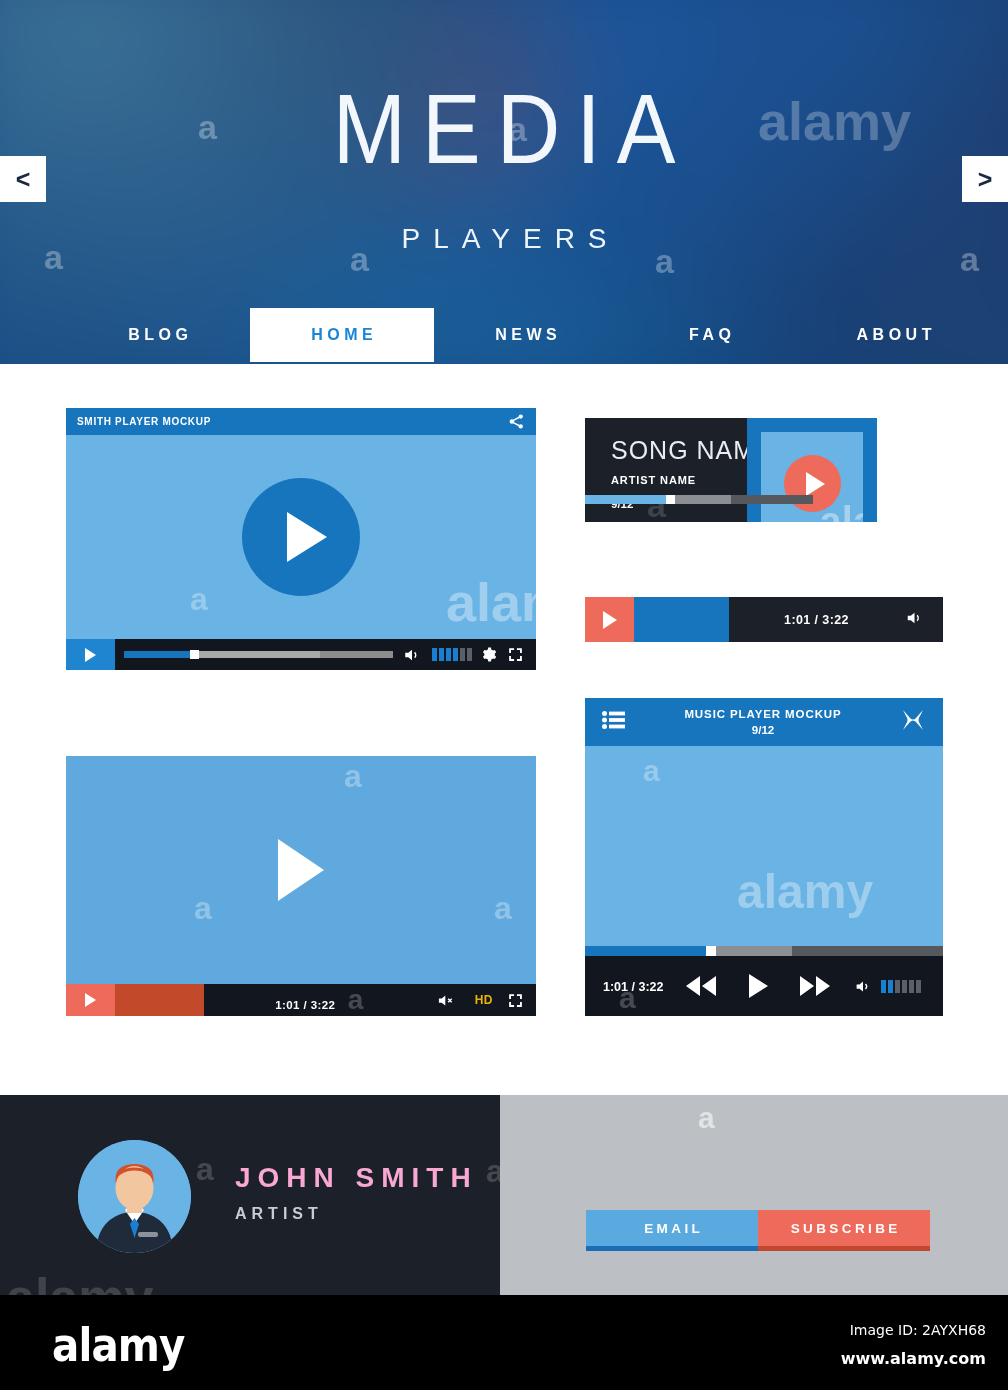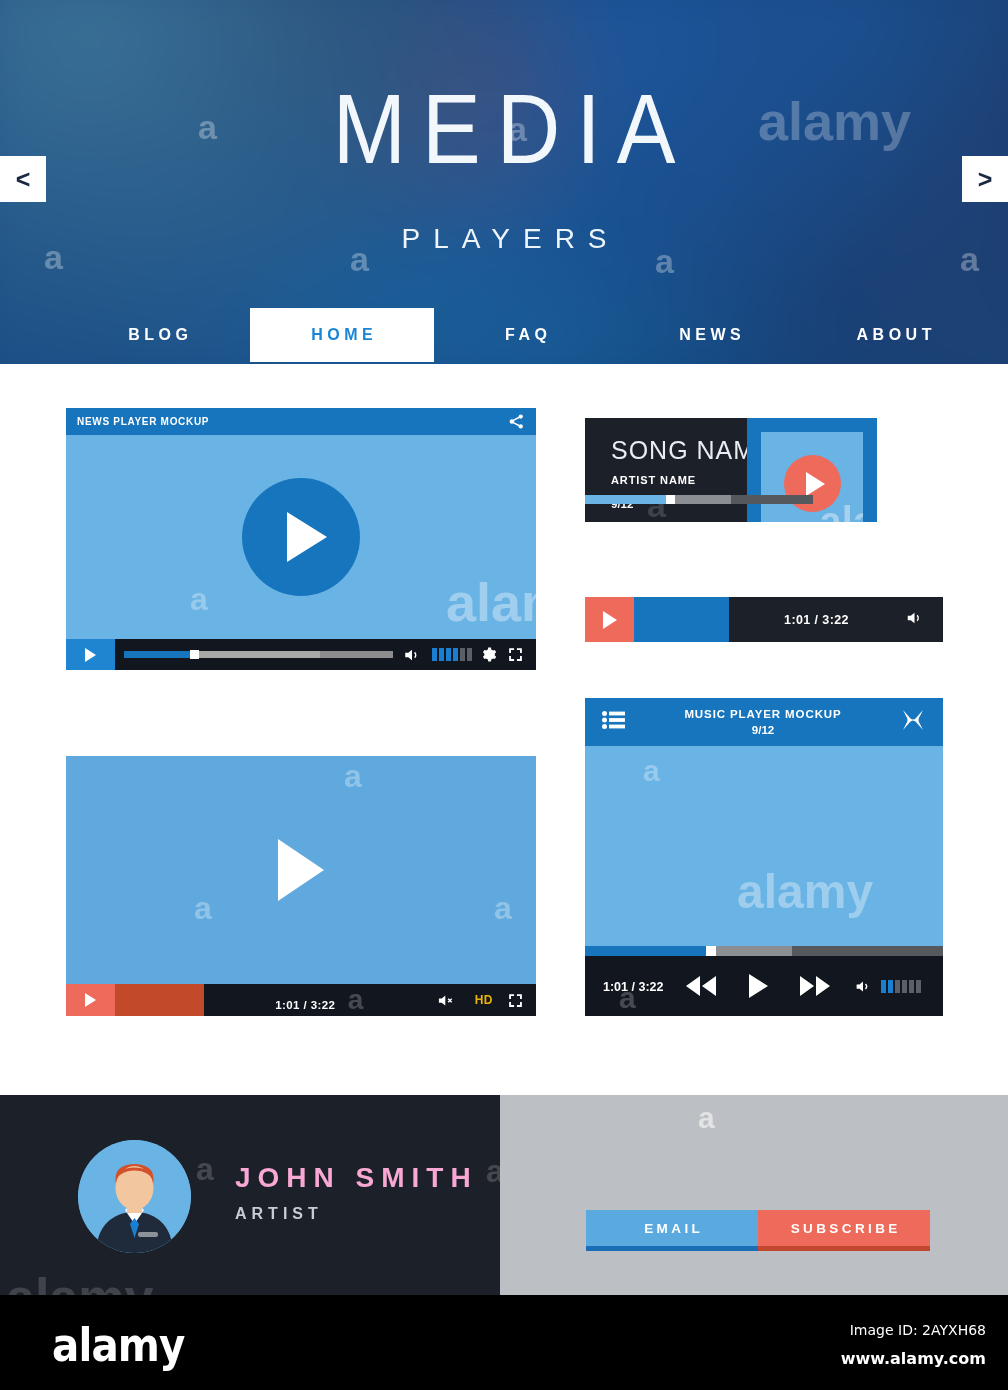--- a/index.html
+++ b/index.html
@@ -620,36 +620,36 @@
     </div>
 
     <div class="navbar">
       <div class="nav-item">
           <span>BLOG</span>
         </div>
       <div class="nav-item active">
           <span>HOME</span>
         </div>
       <div class="nav-item">
+          <span>NEWS</span>
+        </div>
+      <div class="nav-item">
           <span>FAQ</span>
-        </div>
-      <div class="nav-item">
-          <span>NEWS</span>
         </div>
       <div class="nav-item">
           <span>ABOUT</span>
         </div>
     </div>
   </div>
 
   <div class="main">
 
     <div class="vp1">
       <div class="vp1-bar">
-        <div class="vp1-title">NEWS PLAYER MOCKUP</div>
+        <div class="vp1-title">SMITH PLAYER MOCKUP</div>
         <svg class="share-icon" viewBox="0 0 24 24">
           <circle cx="18" cy="5" r="3" fill="#fff"></circle>
           <circle cx="18" cy="19" r="3" fill="#fff"></circle>
           <circle cx="5.5" cy="12" r="3.2" fill="#fff"></circle>
           <path d="M7.5 10.5 L16 6 M7.5 13.5 L16 18" stroke="#fff" stroke-width="2" fill="none"></path>
         </svg>
       </div>
 
       <div class="vp1-screen">
         <div class="watermark" style="left:276px; top:78px; font-size:32px;">a</div>

